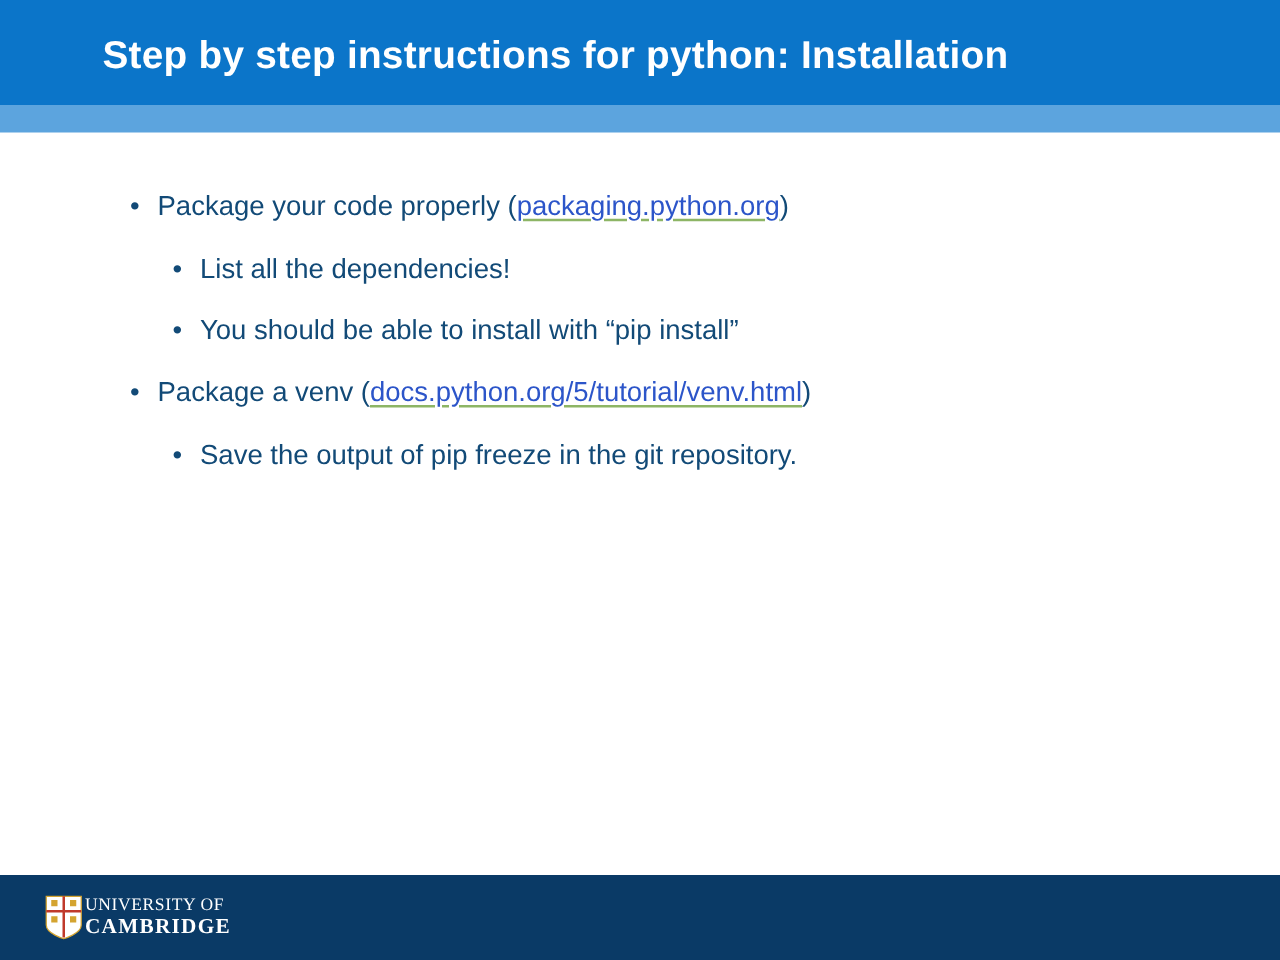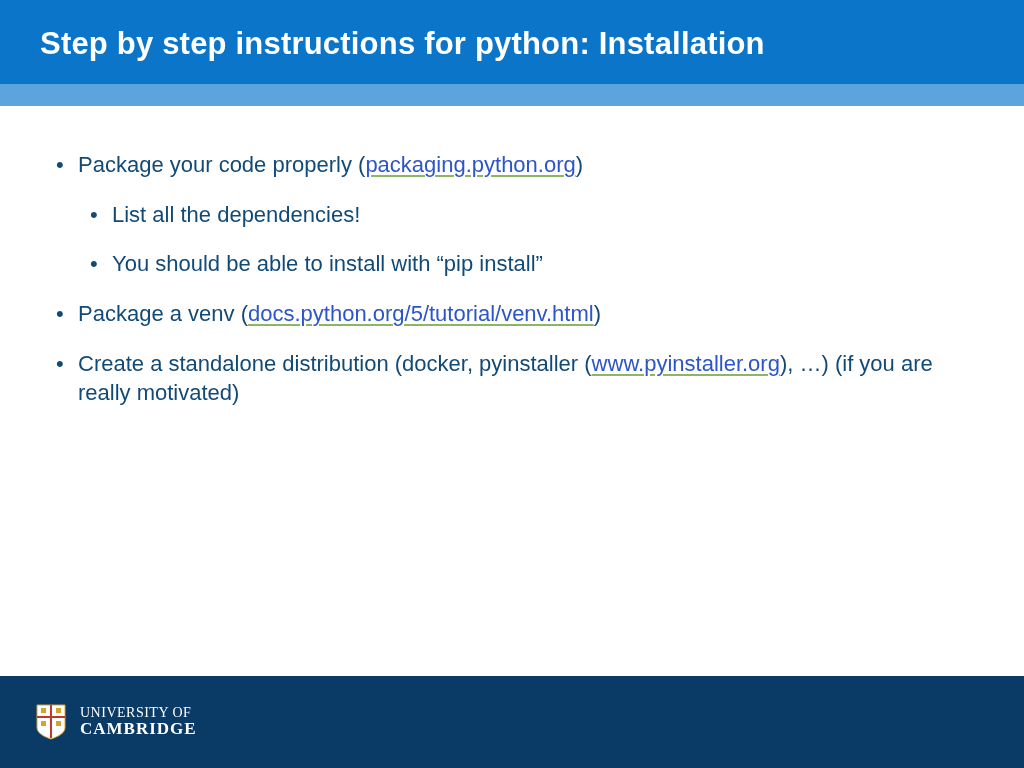--- a/index.html
+++ b/index.html
@@ -1,29 +1,29 @@
 <!DOCTYPE html>
 <html><head>
 <meta charset="utf-8">
 <style>
   * { margin: 0; padding: 0; box-sizing: border-box; }
   html, body { width: 1024px; height: 768px; font-family: Arial, Helvetica, sans-serif; background: #fff; overflow: hidden; }
   .slide { width: 1024px; height: 768px; display: flex; flex-direction: column; }
   .header-top { background: #0b75c9; padding: 26px 40px 22px 40px; }
-  .header-top h1 { color: #fff; font-weight: bold; font-size: 31px; letter-spacing: 0.2px; }
+  .header-top h1 { color: #fff; font-weight: bold; font-size: 31px; letter-spacing: 0.2px; margin-left: 42px; }
   .header-band { background: #5ca4de; height: 22px; }
-  .body { flex: 1 1 auto; padding: 44px 52px 16px 52px; color: #124a77; font-size: 22px; line-height: 1.35; }
+  .body { flex: 1 1 auto; padding: 44px 52px 16px 52px; color: #124a77; font-size: 22px; line-height: 1.35; margin-left: 48px; }
   ul { list-style: none; }
   li { position: relative; padding-left: 26px; margin-bottom: 20px; }
   li::before { content: "•"; position: absolute; left: 4px; top: 0; color: #124a77; }
   ul ul { margin-top: 20px; }
   ul ul li { padding-left: 26px; margin-left: 8px; }
   ul ul ul li { margin-left: 8px; }
   a.plink { color: #2c55c9; text-decoration: underline; text-decoration-color: #8db565; text-decoration-thickness: 1.5px; text-underline-offset: 3px; }
-  .footer { background: #0a3a66; height: 92px; display: flex; align-items: center; padding: 0 36px; gap: 14px; }
+  .footer { background: #0a3a66; height: 68px; display: flex; align-items: center; padding: 0 36px; gap: 2px; }
   .shield { width: 30px; height: 36px; }
   .uni-text { color: #fff; font-family: Georgia, 'Times New Roman', serif; line-height: 1.05; letter-spacing: 0.5px; }
   .uni-text .line1 { font-size: 14px; font-weight: normal; }
   .uni-text .line2 { font-size: 17px; font-weight: bold; letter-spacing: 1px; }
 </style>
 </head>
 <body>
 
 <div class="slide">
 
@@ -37,24 +37,22 @@
       <li>
         <span>Package your code properly (</span><a class="plink" href="#">packaging.python.org</a><span>)</span>
         <ul>
           <li><span>List all the dependencies!</span></li>
           <li><span>You should be able to install with “pip install”</span></li>
         </ul>
       </li>
       <li>
         <span>Package a venv (</span><a class="plink" href="#">docs.python.org/5/tutorial/venv.html</a><span>)</span>
         <ul>
+          <li><span>Save the output of pip freeze in the git repository.</span></li>
         </ul>
-      </li>
-      <li>
-        <span>Create a standalone distribution (docker, pyinstaller (</span><a class="plink" href="#">www.pyinstaller.org</a><span>), …) (if you are really motivated)</span>
       </li>
     </ul>
   </div>
 
   <div class="footer">
     <svg class="shield" viewBox="0 0 30 36">
       <path d="M1 1 H29 V24 C29 31 15 35 15 35 C15 35 1 31 1 24 Z" fill="#fff" stroke="#d4a430" stroke-width="1"></path>
       <line x1="15" y1="1" x2="15" y2="34" stroke="#c0392b" stroke-width="2"></line>
       <line x1="1" y1="13" x2="29" y2="13" stroke="#c0392b" stroke-width="2"></line>
       <rect x="5" y="4" width="5" height="5" fill="#d4a430"></rect>

